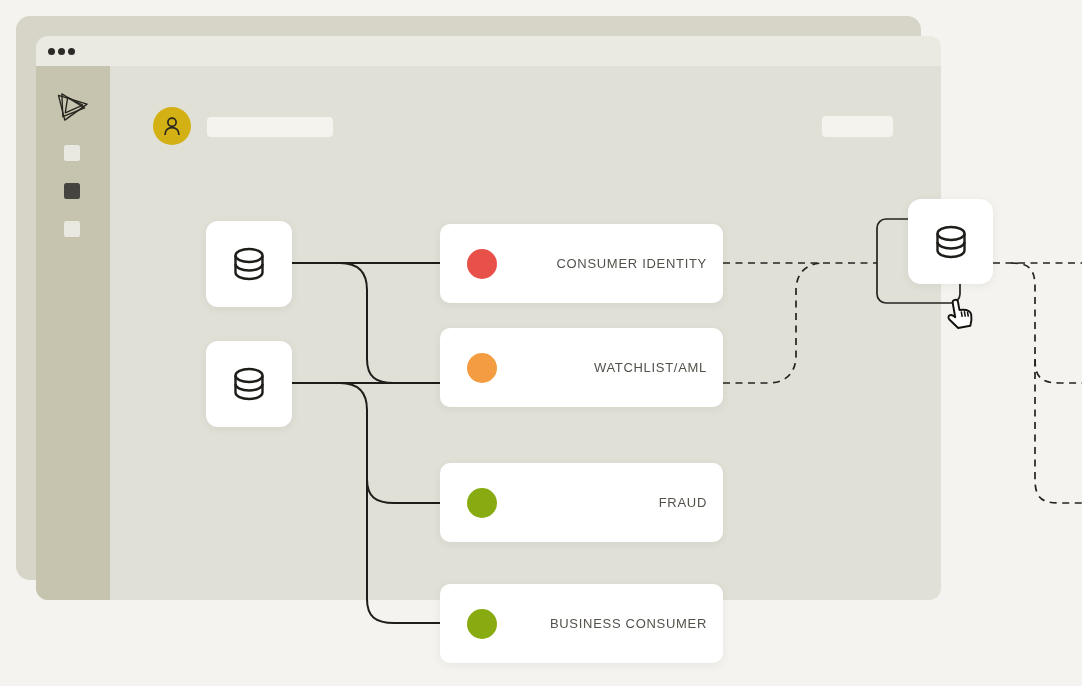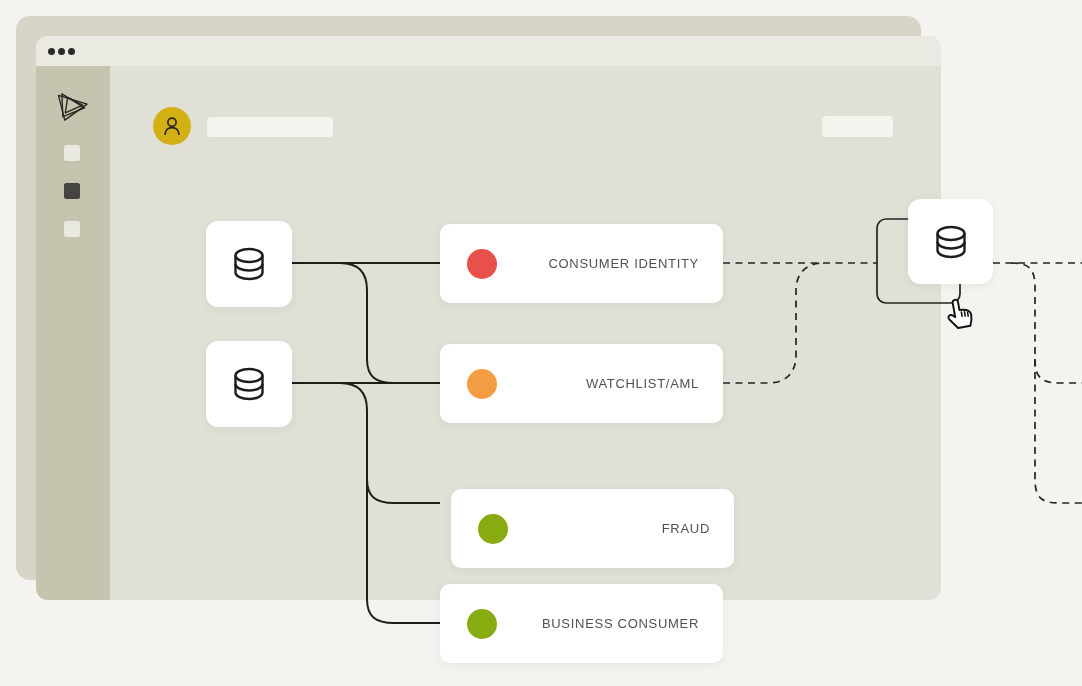--- a/index.html
+++ b/index.html
@@ -47,23 +47,23 @@
   .card{
     position:absolute;background:#ffffff;border-radius:12px;
     box-shadow:0 2px 8px rgba(60,58,44,0.07);
   }
   .db-card{width:86px;height:86px;display:flex;align-items:center;justify-content:center;cursor:grab;}
   .db-1{left:206px;top:221px;}
   .db-2{left:206px;top:341px;}
   .db-target{left:908px;top:199px;width:85px;height:85px;display:flex;align-items:center;justify-content:center;cursor:grabbing;border-radius:13px;}
   .cat-card{
     left:440px;width:283px;height:79px;border-radius:10px;
-    display:flex;align-items:center;padding:0 24px 0 27px;cursor:grab;
+    display:flex;align-items:center;padding:0 16px 0 27px;cursor:grab;
   }
-  .cat-1{top:224px;} .cat-2{top:344px;gap:6px;} .cat-3{top:489px;margin-left:11px;} .cat-4{top:584px;}
+  .cat-1{top:224px;} .cat-2{top:328px;gap:6px;} .cat-3{top:463px;} .cat-4{top:584px;}
   .dot{width:30px;height:30px;border-radius:50%;flex:0 0 auto;}
   .cat-label{
     flex:1;text-align:right;font-size:13px;letter-spacing:0.7px;
     color:#54514b;white-space:nowrap;
   }
   .cursor-svg{position:absolute;left:941px;top:293px;width:34px;height:36px;}
 </style>
 </head>
 <body>
 

